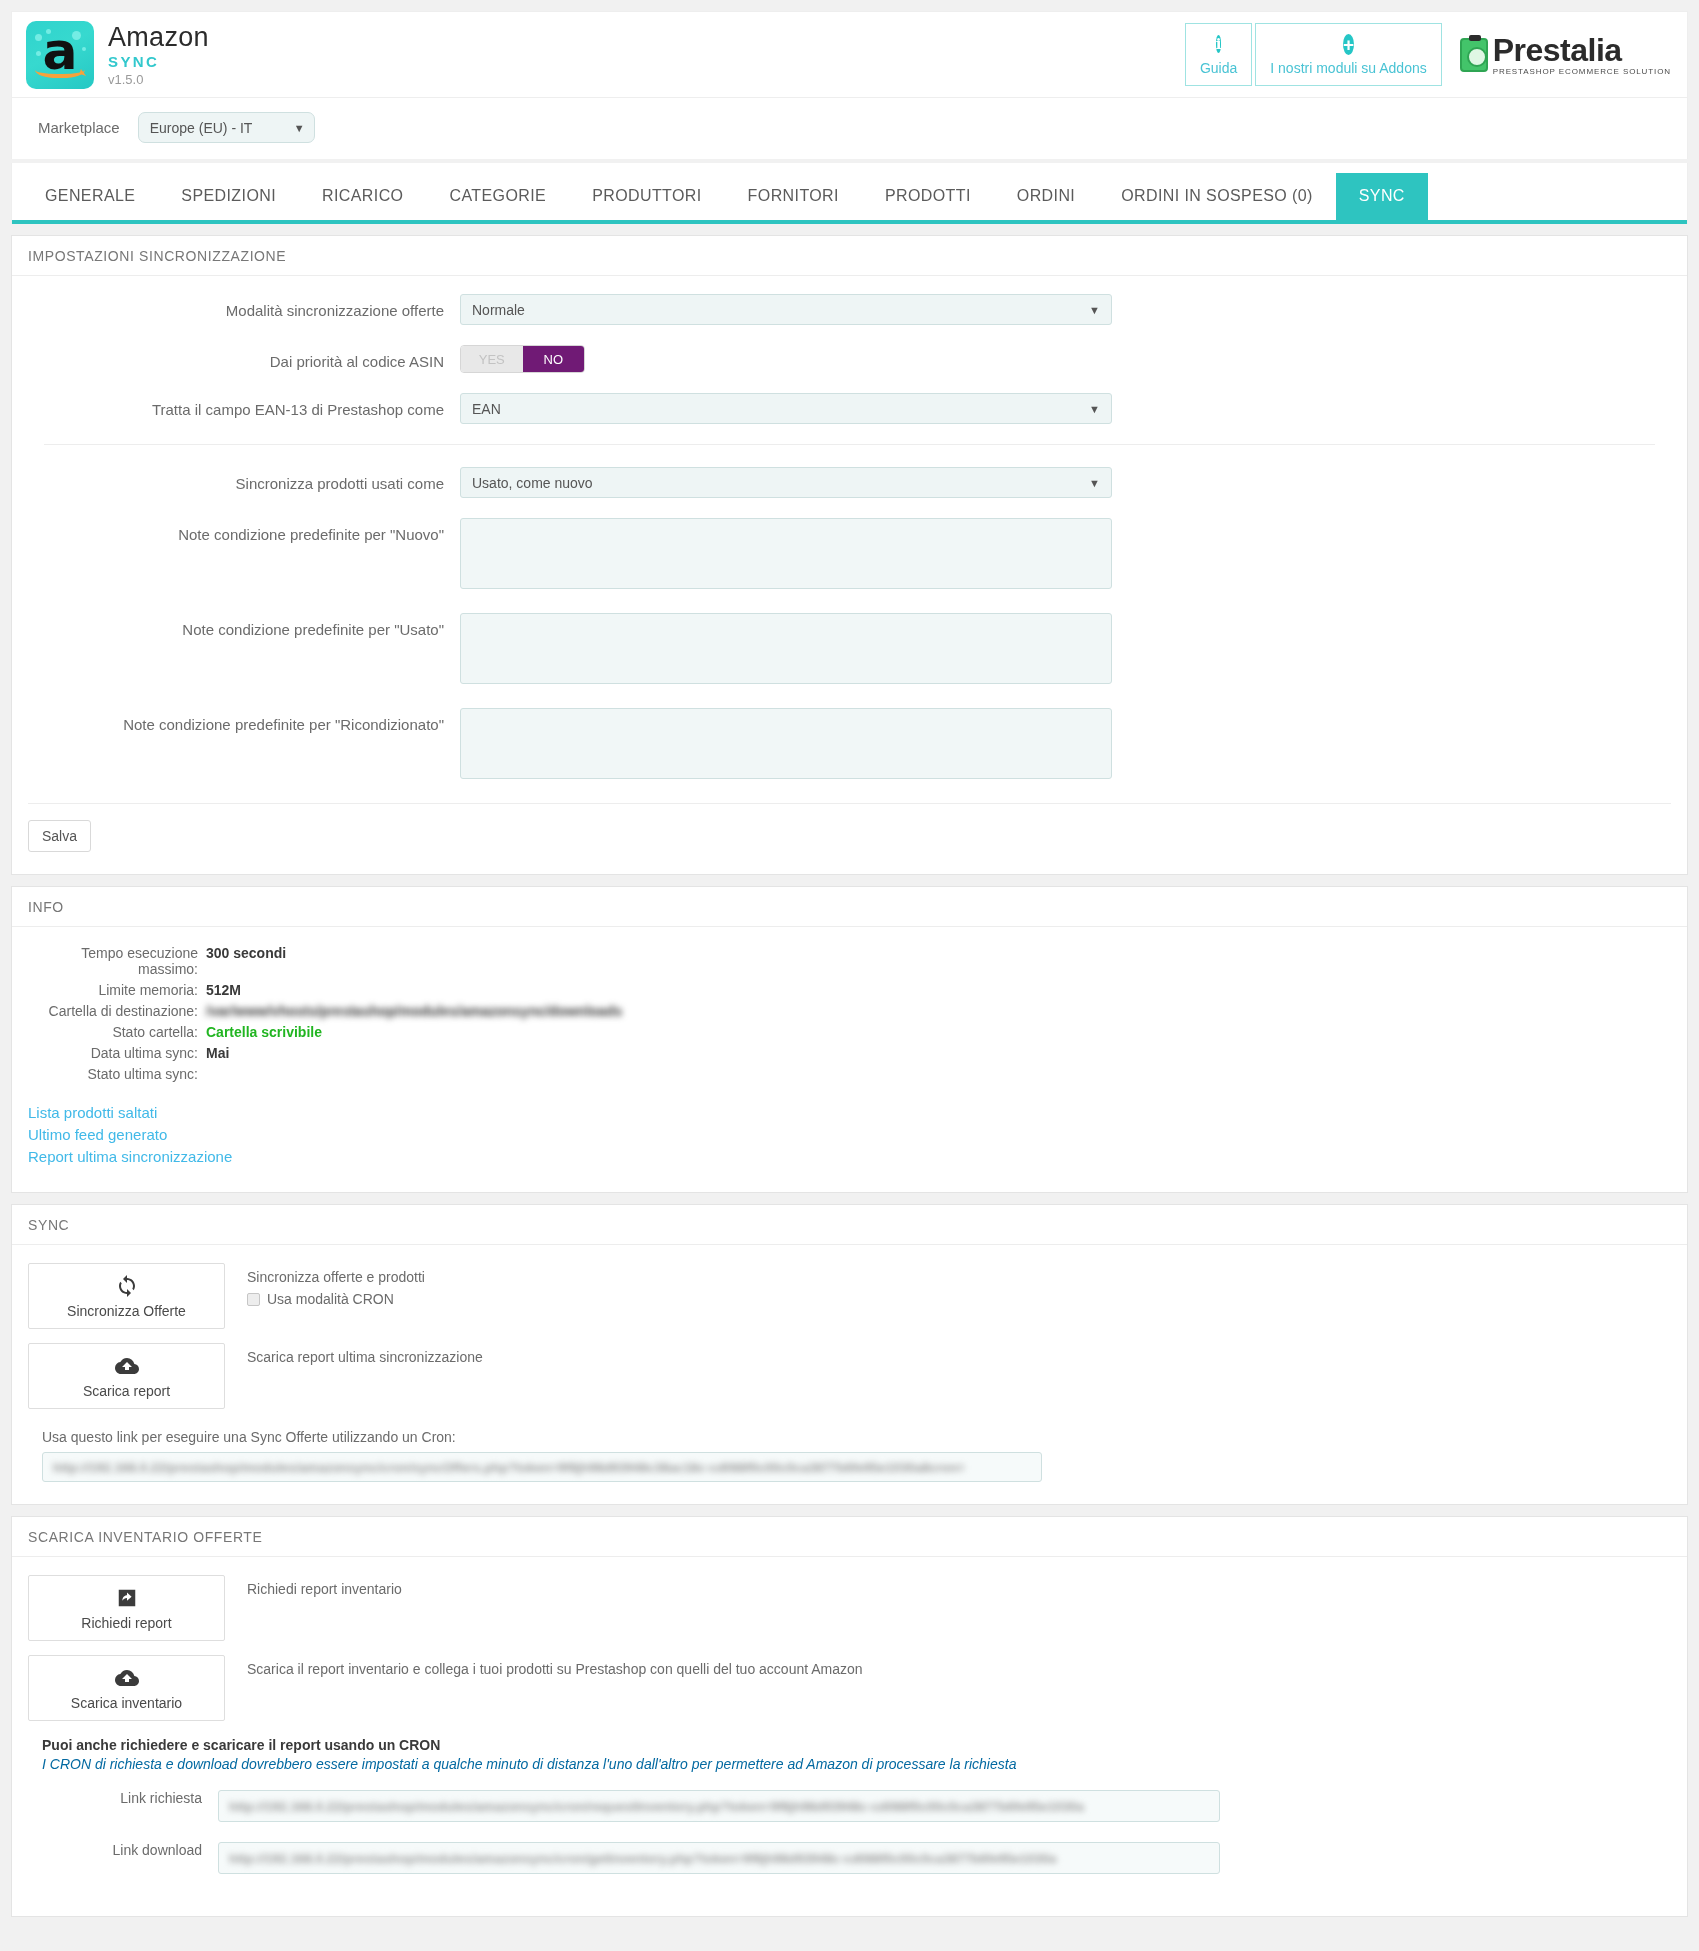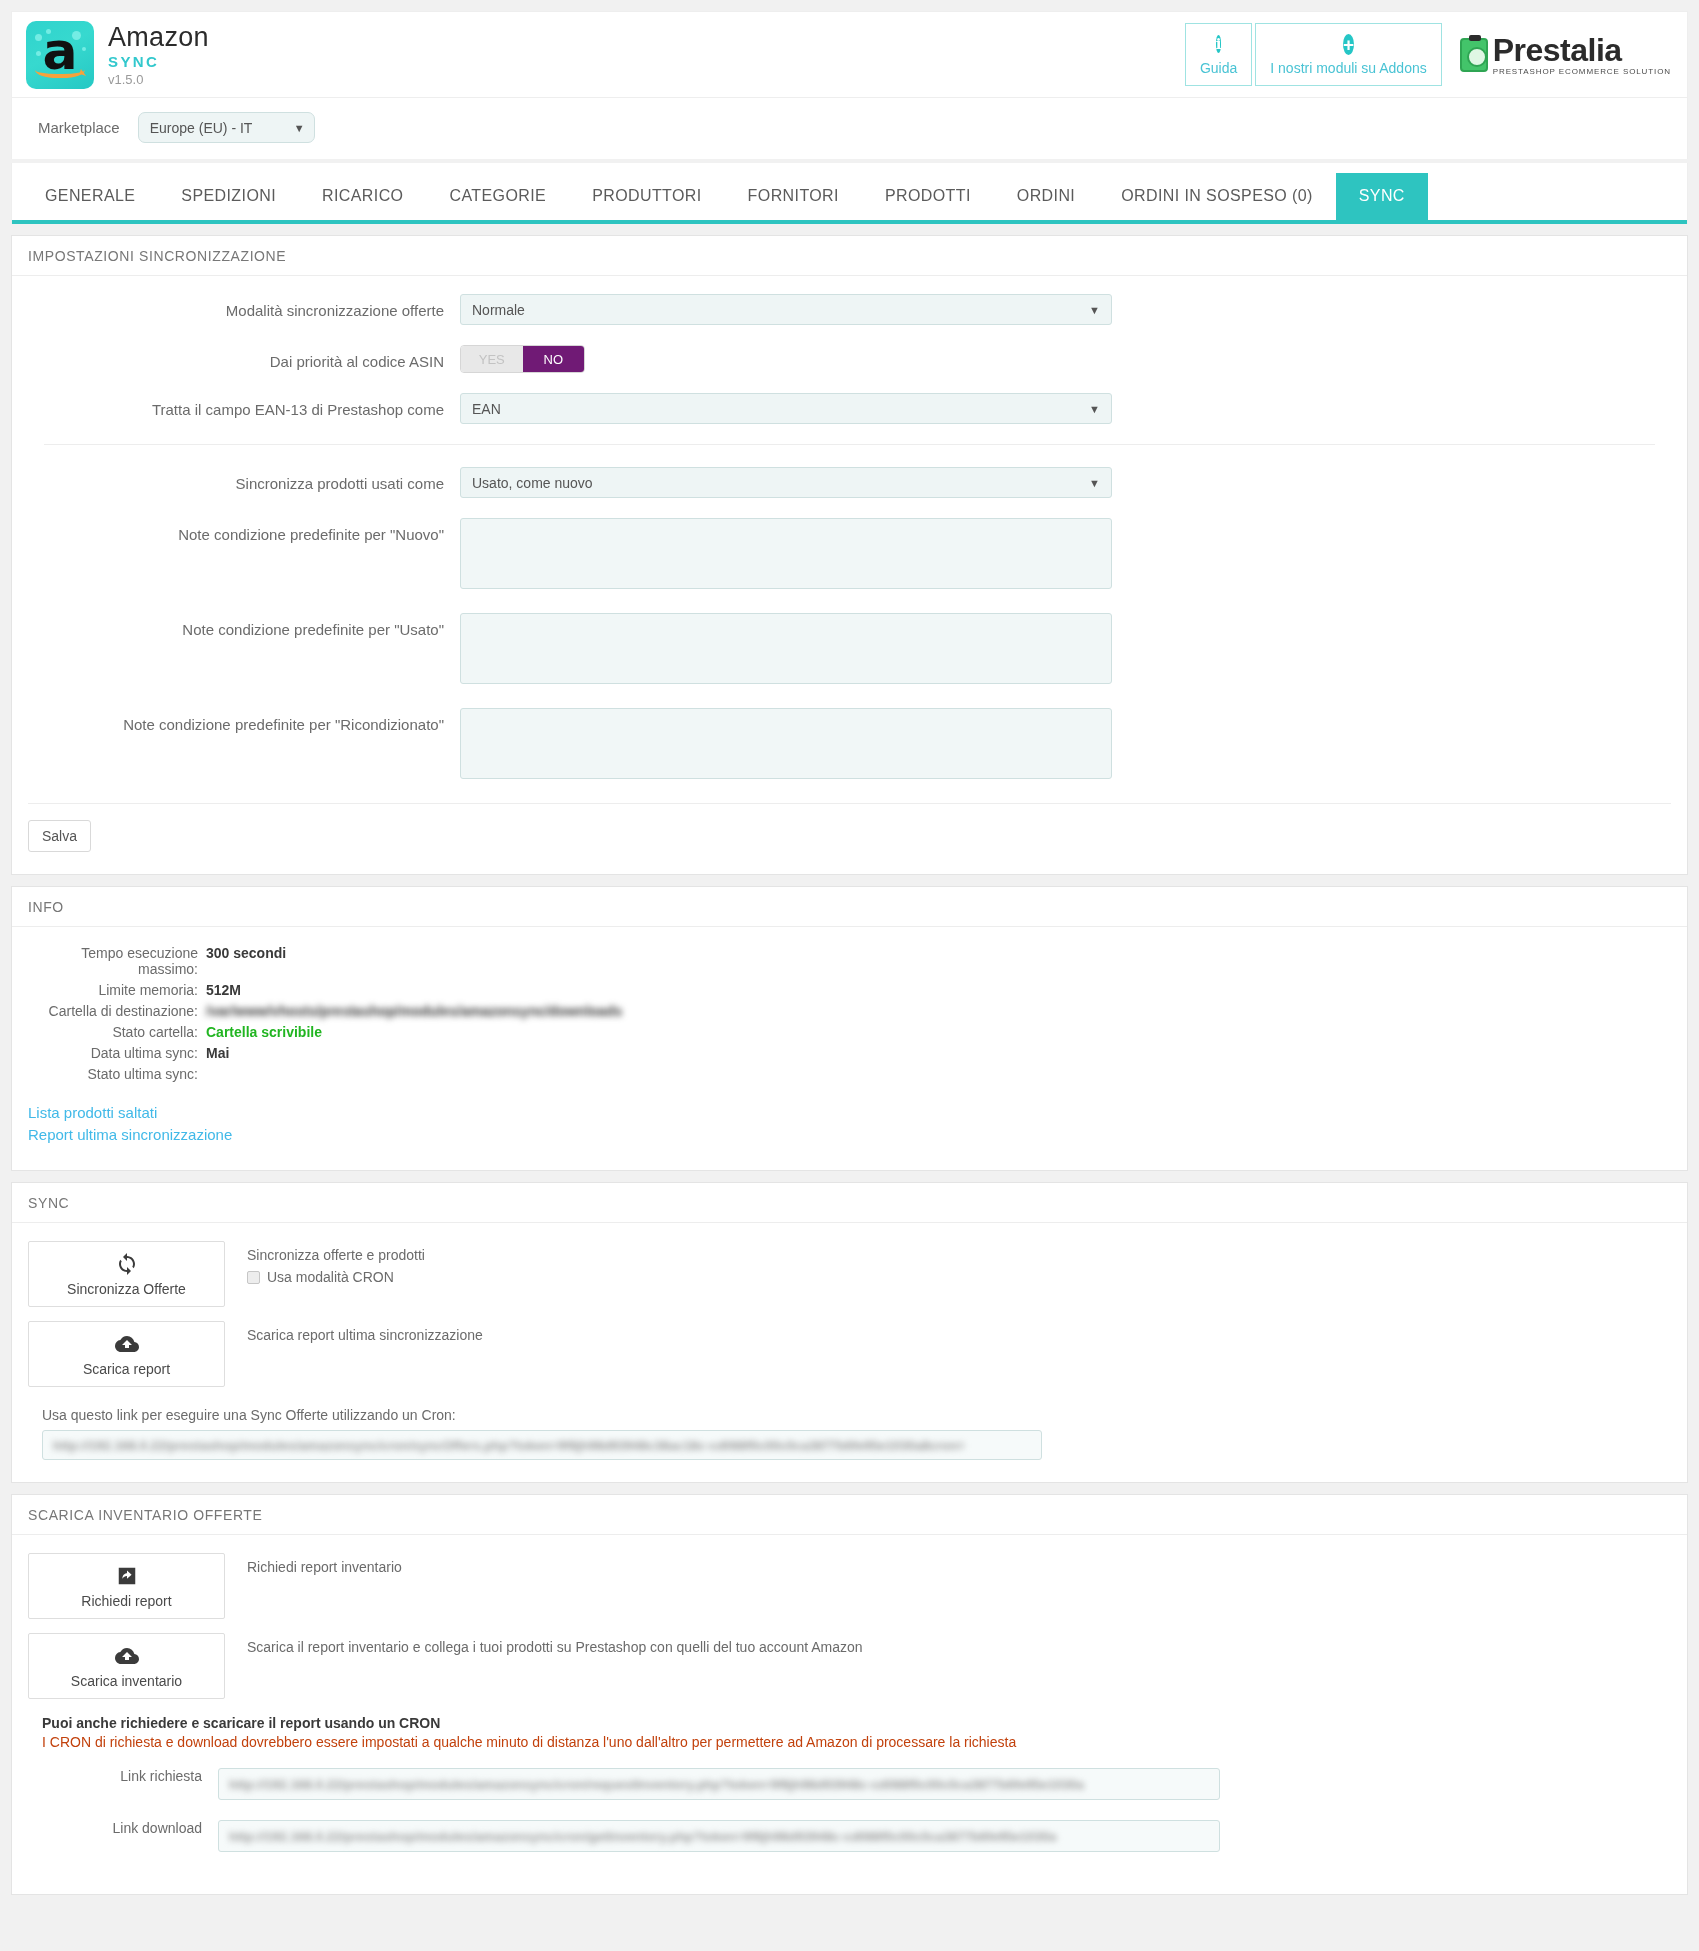--- a/index.html
+++ b/index.html
@@ -198,21 +198,21 @@
   .chk-line span { font-size:14px; color:#6b6b6b; }
 
   .cron-block { margin-top:20px; padding-left:14px; }
   .cron-block .cron-lbl { font-size:14px; color:#6b6b6b; margin-bottom:7px; }
   .cron-input {
     width:1000px; height:30px; border:1px solid #cfe0e0; background:#f6fafa; border-radius:3px;
     display:flex; align-items:center; padding:0 10px; overflow:hidden;
   }
 
   .cron-note-t { font-size:14px; font-weight:bold; color:#3a3a3a; margin:16px 0 3px 14px; }
-  .cron-note-s { font-size:14px; color:#c2410c; margin:0 0 18px 14px; }
+  .cron-note-s { font-size:14px; color:#0369a1; margin:0 0 18px 14px;font-style:italic; }
 
   .link-row { display:flex; align-items:flex-start; margin-bottom:20px; }
   .link-row .lk-label { width:190px; text-align:right; padding-right:16px; font-size:14px; color:#6b6b6b; }
   .link-row .lk-input {
     width:1002px; height:32px; border:1px solid #cfe0e0; background:#f6fafa; border-radius:3px;
     display:flex; align-items:center; padding:0 10px; overflow:hidden;
   }
 </style>
 </head>
 <body>
@@ -377,20 +377,21 @@
             <div class="k">Data ultima sync:</div>
             <div class="v">Mai</div>
           </div>
           <div class="info-line">
             <div class="k">Stato ultima sync:</div>
             <div class="v"></div>
           </div>
         </div>
       <div class="info-links" id="info-links">
           <a href="#">Lista prodotti saltati</a>
+          <a href="#">Ultimo feed generato</a>
           <a href="#">Report ultima sincronizzazione</a>
         </div>
     </div>
   </div>
 
   <div class="panel">
     <div class="panel-head">SYNC</div>
     <div class="panel-body">
 
       <div class="sync-row">

